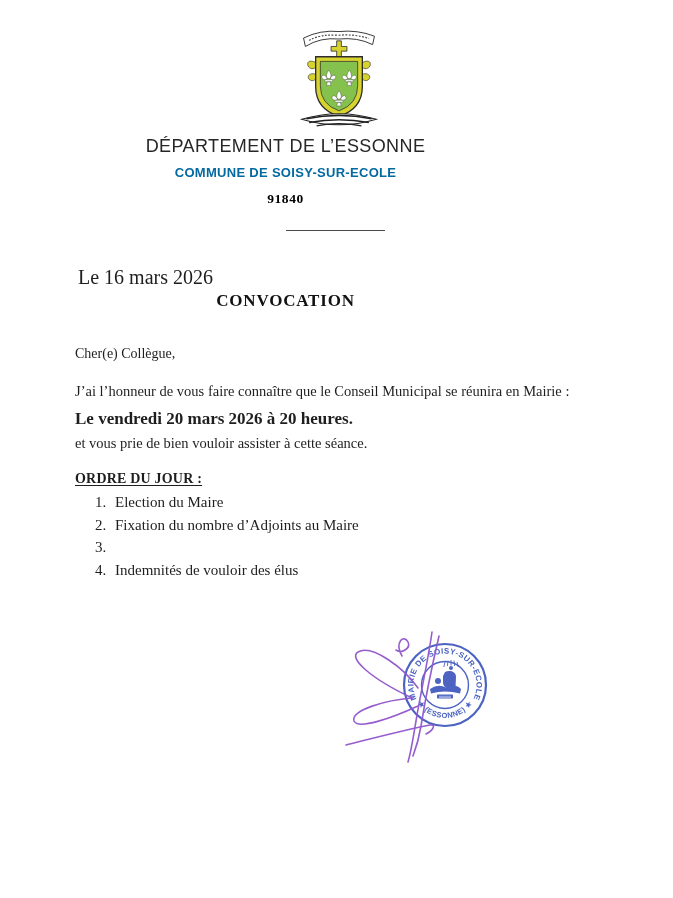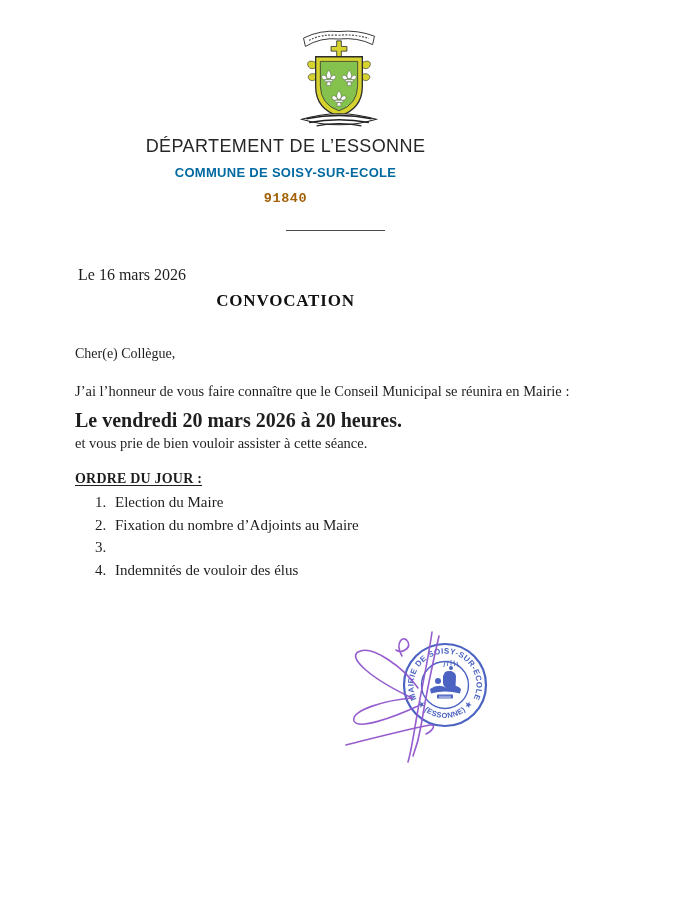--- a/index.html
+++ b/index.html
@@ -19,35 +19,35 @@
     font-family:"Liberation Sans", sans-serif;
     font-size:18px;letter-spacing:.4px;color:#262626;
   }
   .commune{
     top:165px;
     font-family:"Liberation Sans", sans-serif;
     font-weight:bold;font-size:13px;letter-spacing:.3px;color:#0369a1;
   }
   .postal{
     top:191px;
-    font-family:Liberation Mono, monospace;
-    font-weight:bold;font-size:13.5px;letter-spacing:.6px;color:#a16207;
+    font-family:Liberation Serif, serif;
+    font-weight:bold;font-size:13.5px;letter-spacing:.6px;color:#000000;
   }
   .divider{
     top:230px;left:286px;width:99px;height:0;
     border-top:1.6px solid #4a4a4a;
   }
-  .date-line{left:78px;top:266px;font-size:16px;}
+  .date-line{left:78px;top:266px;font-size:20px;}
   .title{
     top:291px;
     font-size:17px;font-weight:bold;letter-spacing:.8px;color:#111;
   }
   .salutation{left:75px;top:346px;font-size:14px;}
   .intro{left:75px;top:383px;font-size:14.5px;text-align:right;}
-  .meeting{left:75px;top:409px;font-size:20px;font-weight:bold;}
+  .meeting{left:75px;top:409px;font-size:17px;font-weight:bold;}
   .closing{left:75px;top:435px;font-size:14.5px;}
   .agenda-heading{
     left:75px;top:471px;
     font-size:14px;font-weight:bold;letter-spacing:.2px;
     text-decoration:underline;
     text-underline-offset:2px;
   }
   .agenda{
     left:95px;top:495px;
     display:flex;flex-direction:column;gap:7.5px;

